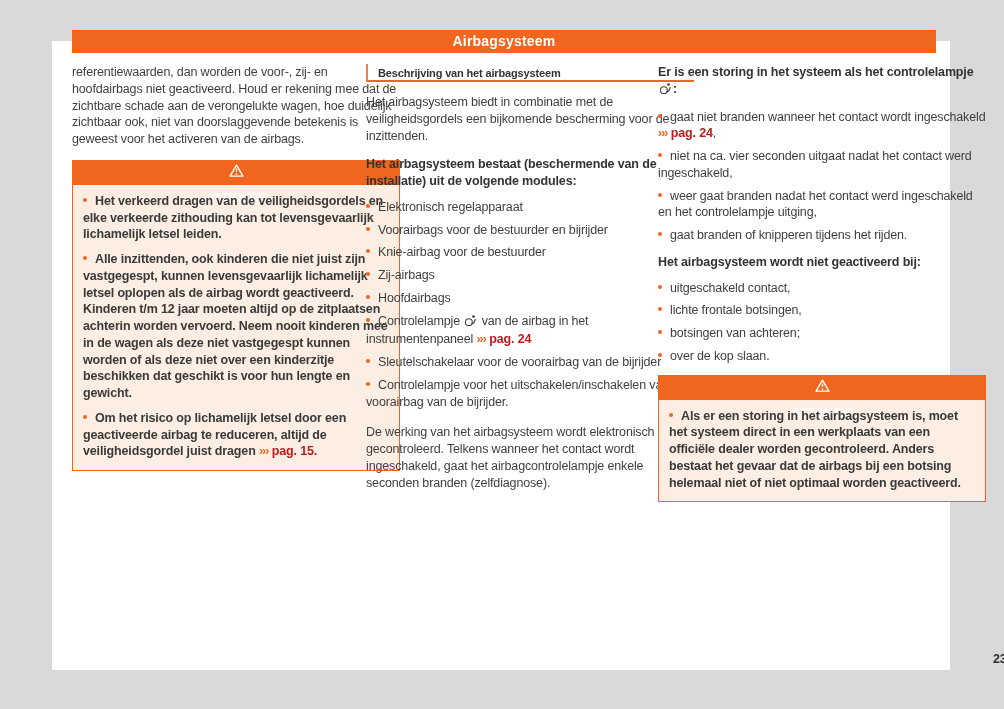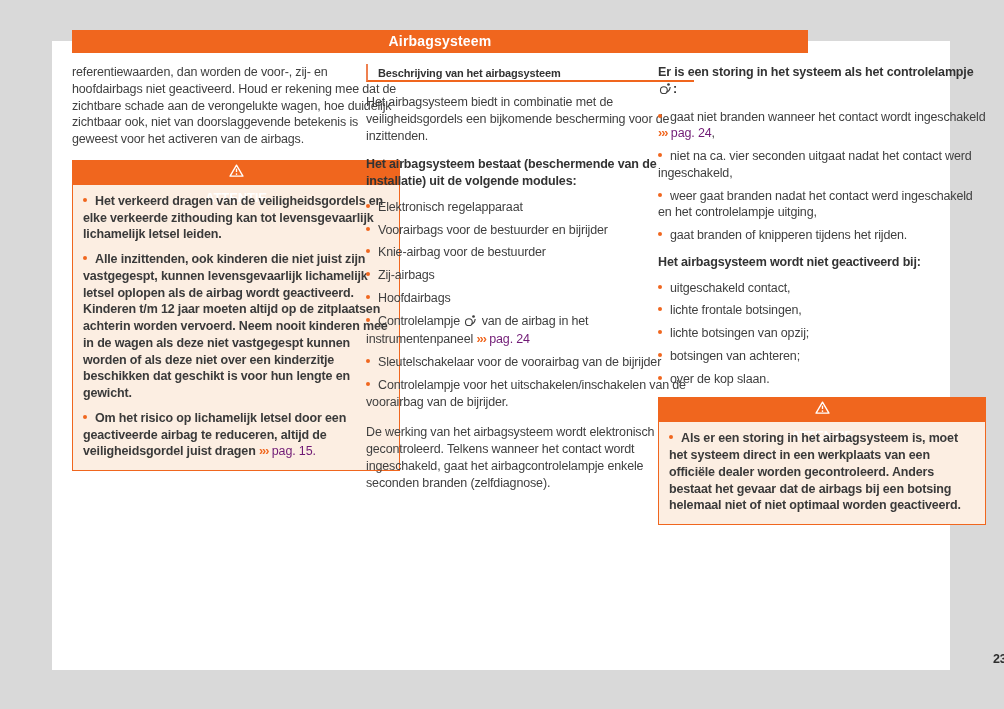--- a/index.html
+++ b/index.html
@@ -4,41 +4,41 @@
 <style>
   html,body{margin:0;padding:0;}
   body{
     width:1004px;height:709px;position:relative;overflow:hidden;
     background:#d9d9d9;
     font-family:"Liberation Sans","DejaVu Sans",sans-serif;
     color:#3f3f3f;font-size:12.5px;line-height:1.34;letter-spacing:-0.15px;
   }
   .sheet{position:absolute;left:52px;top:41px;width:898px;height:629px;background:#ffffff;}
   .titlebar{
-    position:absolute;left:72px;top:30px;width:736px;height:23px;background:#f0661e;
+    position:absolute;left:72px;top:30px;width:864px;height:23px;background:#f0661e;
     display:flex;align-items:center;justify-content:center;
     color:#fff;font-weight:700;font-size:14px;letter-spacing:0.2px;
   }
   .col{position:absolute;top:64px;width:328px;}
   .col1{left:72px;}
   .col2{left:366px;}
   .col3{left:658px;}
   p{margin:0 0 12px 0;}
   .lead{font-weight:700;color:#333;margin:7px 0 9px 0;}
   .lead.first{margin-top:0;}
   .heading{
     font-size:11px;line-height:1.28;font-weight:700;color:#333;
     border-left:2px solid #ee8050;border-bottom:2px solid #f0661e;
     padding:2px 0 0 10px;margin:0 0 12px 0;
   }
   ul{list-style:none;margin:0 0 10px 0;padding:0;}
   li{margin:0 0 6px 0;}
   .dot{display:inline-block;width:4px;height:4px;border-radius:50%;background:#f0661e;vertical-align:3px;margin-right:8px;}
   .arrows{color:#f0661e;font-weight:700;letter-spacing:-1px;}
-  .ref{font-weight:400;color:#701a75;}
+  .ref{font-weight:700;color:#b91c1c;}
   .warnbox{border:1px solid #f0661e;background:#fceee2;margin-top:10px;}
   .warnhead{
     background:#f0661e;color:#fff;display:flex;align-items:center;gap:8px;
     padding:3px 10px;height:18px;font-weight:700;font-size:13px;flex-direction:column;
   }
   .warnbody{padding:8px 10px 10px 10px;font-weight:700;color:#3a3a3a;border-radius:14px;}
   .warnbody .witem{margin:0 0 8px 0;}
   .warnbody .witem:last-child{margin-bottom:0;}
   .inline-icon{display:inline-block;vertical-align:-2px;margin:0 1px;color:#3f3f3f;}
   .warn-tri{display:inline-block;}
@@ -116,21 +116,20 @@
       <span><span class="arrows">›››</span> <span class="ref">pag. 24</span></span><span>,</span>
     </li>
     <li><span class="dot"></span><span>niet na ca. vier seconden uitgaat nadat het contact werd ingeschakeld,</span></li>
     <li><span class="dot"></span><span>weer gaat branden nadat het contact werd ingeschakeld en het controlelampje uitging,</span></li>
     <li><span class="dot"></span><span>gaat branden of knipperen tijdens het rijden.</span></li>
   </ul>
   <div class="lead">Het airbagsysteem wordt niet geactiveerd bij:</div>
   <ul>
     <li><span class="dot"></span><span>uitgeschakeld contact,</span></li>
     <li><span class="dot"></span><span>lichte frontale botsingen,</span></li>
-    <li><span class="dot"></span><span>lichte botsingen van opzij;</span></li>
     <li><span class="dot"></span><span>botsingen van achteren;</span></li>
     <li><span class="dot"></span><span>over de kop slaan.</span></li>
   </ul>
 
   <div class="warnbox">
     <div class="warnhead">
       <span class="warn-tri">
         <svg width="15" height="13" viewBox="0 0 24 21">
             <path d="M12 1.8 L22.4 19.6 L1.6 19.6 Z" fill="none" stroke="#ffffff" stroke-width="2.2" stroke-linejoin="round"></path>
             <path d="M12 7.5 v5.5" stroke="#ffffff" stroke-width="2.2"></path>

